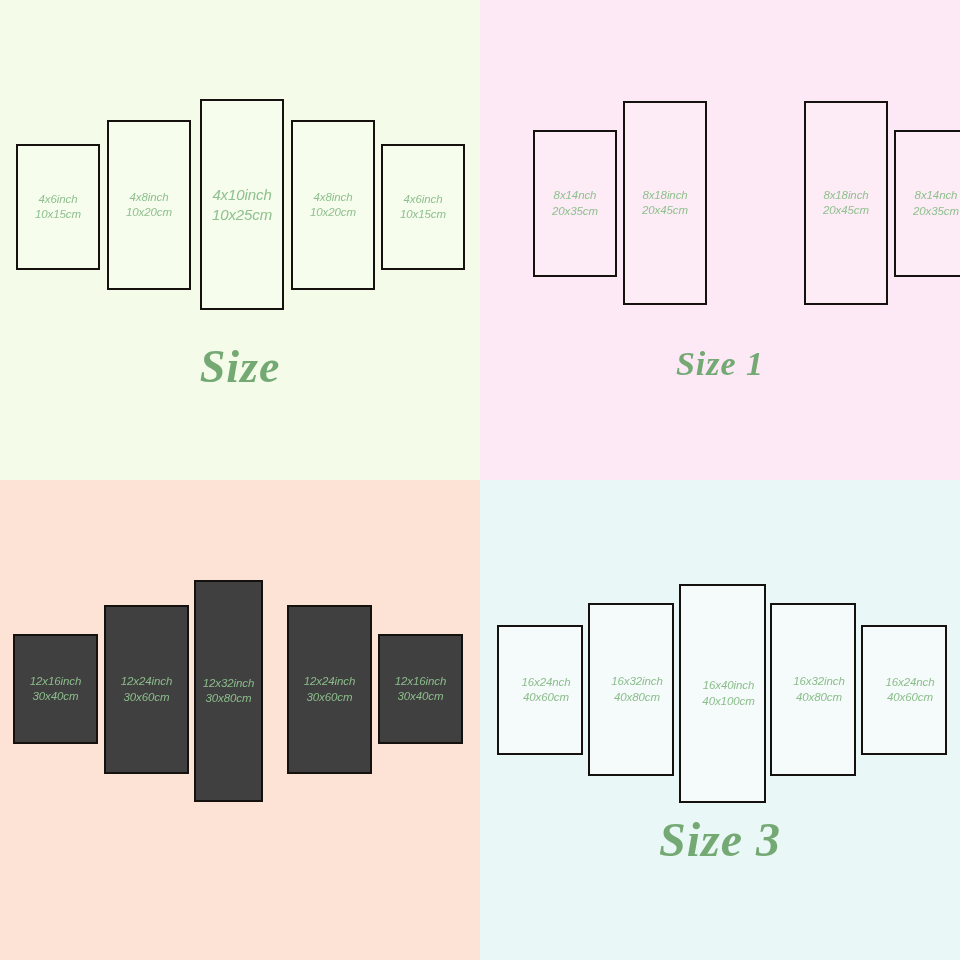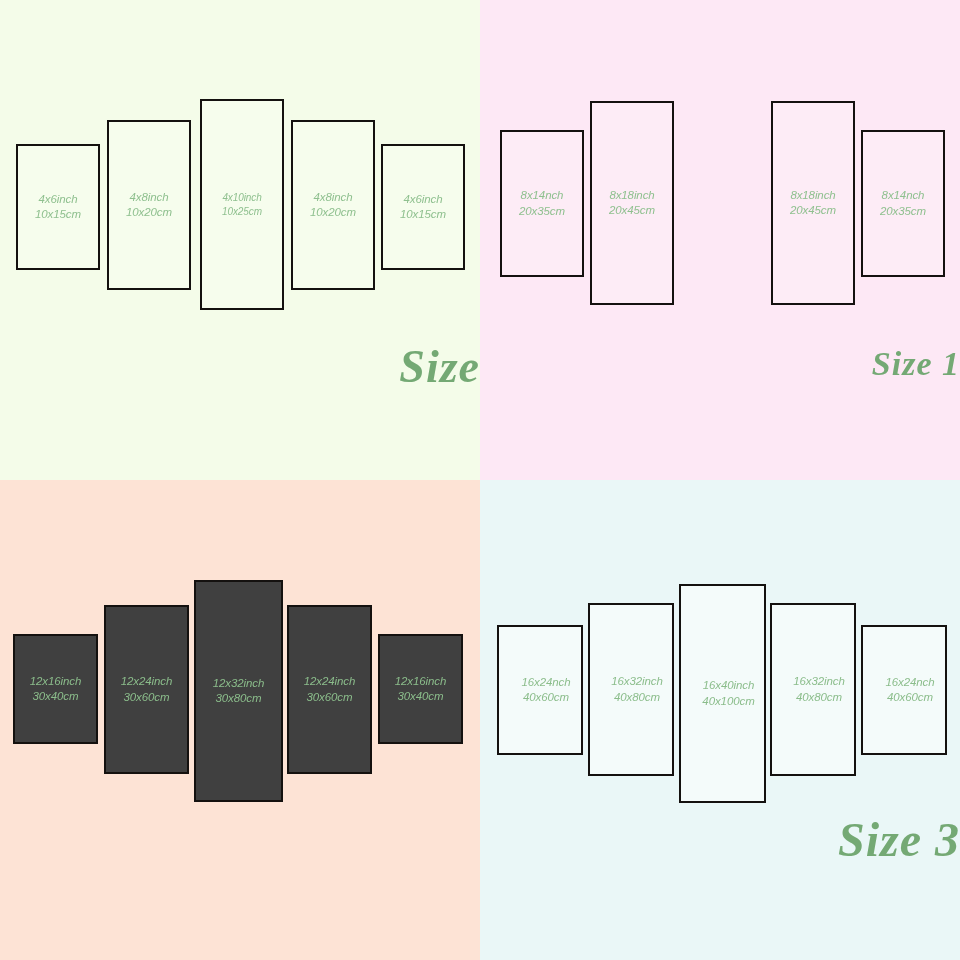--- a/index.html
+++ b/index.html
@@ -56,35 +56,35 @@
     font-weight: 400;
     color: #8fc08f;
     font-family: "Liberation Sans", sans-serif;
     letter-spacing: -0.1px;
   }
 
   .q-title {
     position: absolute;
     left: 0;
     width: 480px;
-    text-align: right;
+    text-align: center;
     font-family: "Liberation Serif", serif;
     font-style: italic;
     font-weight: bold;
     color: #74a974;
     letter-spacing: 1px;
   }
 
   
   .q1 { background: #f4fce9; }
   .q1 .frame { background: #f6fded; }
   .q1 .lbl { color: #8fc08f; }
 
   .q2 { background: #fde8f5; }
-  .q2 .frame { background: #fdecf6; }
+  .q2 .frame { background: #fdecf6; margin-left: 33px; }
   .q2 .lbl { color: #8fc08f; }
 
   .q3 { background: #fde3d5; }
   .q3 .frame { background: #404040; }
   .q3 .lbl { color: #8bbd8b; }
 
   .q4 { background: #eaf7f7; }
   .q4 .frame { background: #f4fbfa; padding-left: 12px; }
   .q4 .lbl { color: #8bbd8b; }
 </style>
@@ -99,21 +99,21 @@
       <div class="frame" style="left:16px; top:144px; width:84px; height:126px; font-size:11.5px;">
         <span class="lbl">4x6inch</span>
         <span class="lbl">10x15cm</span>
       </div>
 
       <div class="frame" style="left:107px; top:120px; width:84px; height:170px; font-size:11.5px;">
         <span class="lbl">4x8inch</span>
         <span class="lbl">10x20cm</span>
       </div>
 
-      <div class="frame" style="left:200px; top:99px; width:84px; height:211px; font-size:10px;">
+      <div class="frame" style="left:200px; top:99px; width:84px; height:211px; font-size:15px;">
         <span class="lbl">4x10inch</span>
         <span class="lbl">10x25cm</span>
       </div>
 
       <div class="frame" style="left:291px; top:120px; width:84px; height:170px; font-size:11.5px;">
         <span class="lbl">4x8inch</span>
         <span class="lbl">10x20cm</span>
       </div>
 
       <div class="frame" style="left:381px; top:144px; width:84px; height:126px; font-size:11.5px;">
@@ -159,21 +159,21 @@
       <div class="frame" style="left: 13px; top: 154px; width: 85px; height: 110px; font-size: 11.5px;">
         <span class="lbl">12x16inch</span>
         <span class="lbl">30x40cm</span>
       </div>
 
       <div class="frame" style="left: 104px; top: 125px; width: 85px; height: 169px; font-size: 11.5px;">
         <span class="lbl">12x24inch</span>
         <span class="lbl">30x60cm</span>
       </div>
 
-      <div class="frame" style="left: 194px; top: 100px; width: 89px; height: 222px; font-size: 11.5px;">
+      <div class="frame" style="left: 194px; top: 100px; width: 69px; height: 222px; font-size: 11.5px;">
         <span class="lbl">12x32inch</span>
         <span class="lbl">30x80cm</span>
       </div>
 
       <div class="frame" style="left: 287px; top: 125px; width: 85px; height: 169px; font-size: 11.5px;">
         <span class="lbl">12x24inch</span>
         <span class="lbl">30x60cm</span>
       </div>
 
       <div class="frame" style="left: 378px; top: 154px; width: 85px; height: 110px; font-size: 11.5px;">

